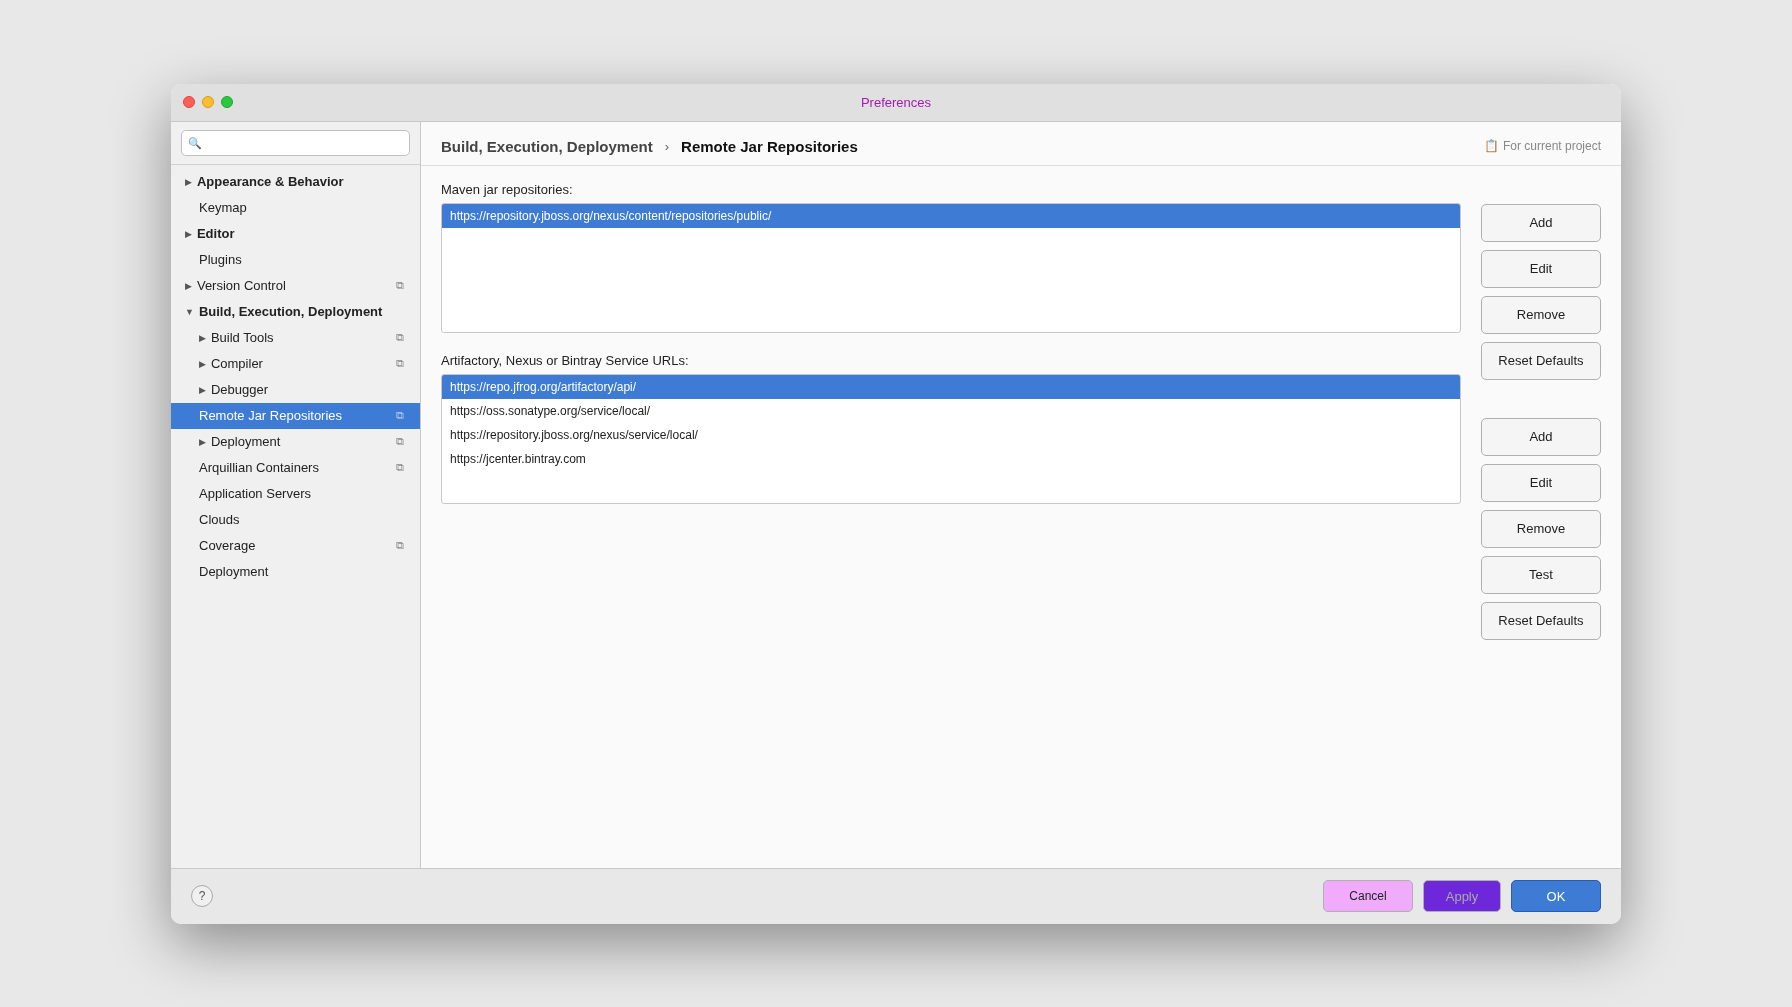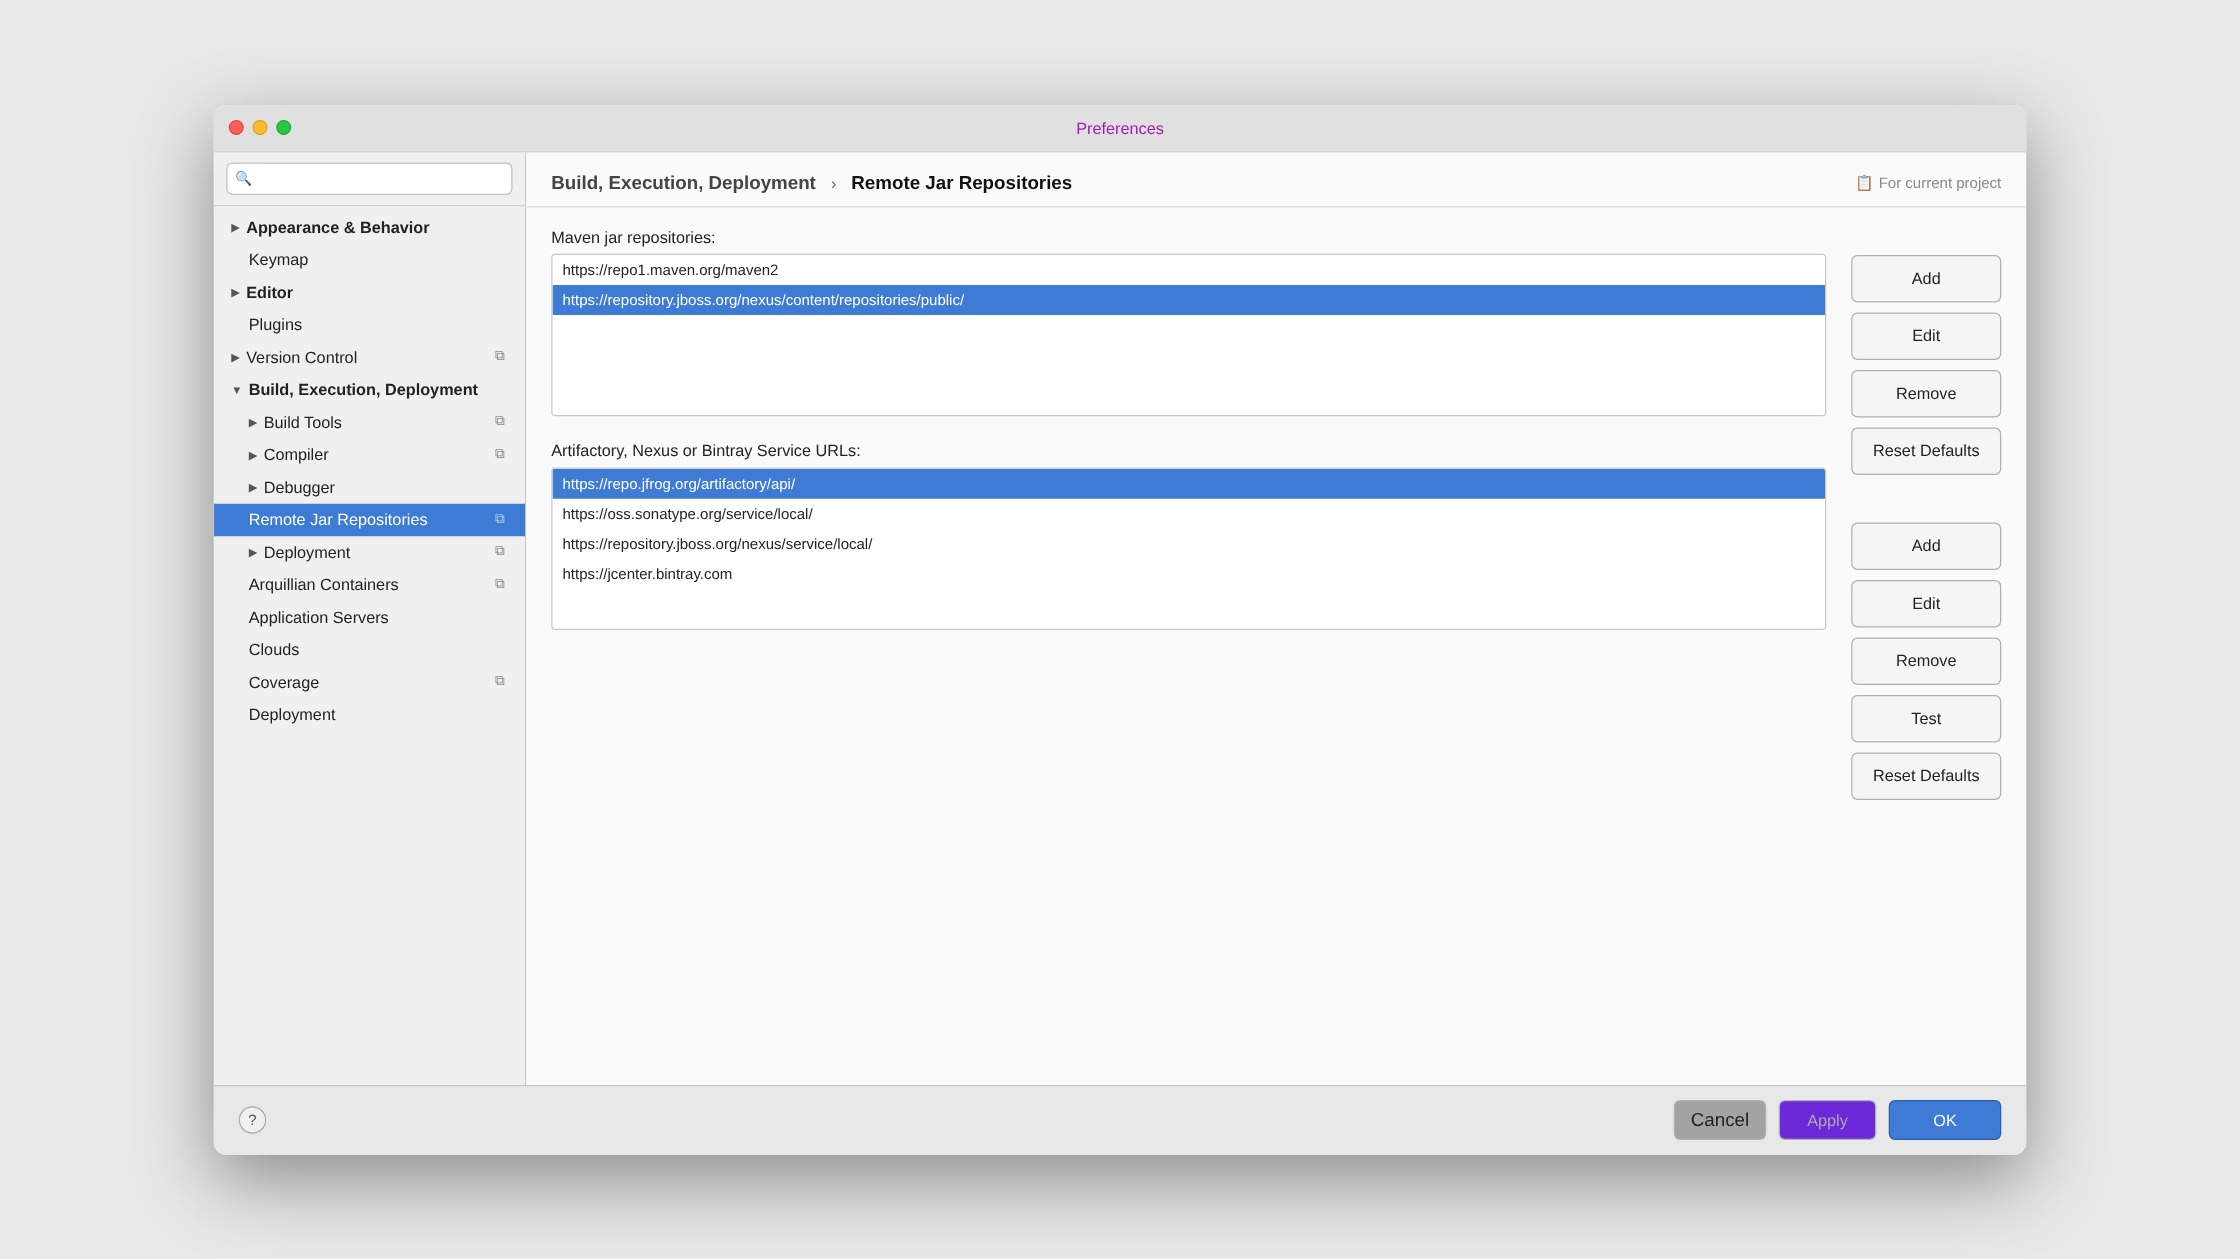--- a/index.html
+++ b/index.html
@@ -255,26 +255,26 @@
       font-size: 12px;
       color: #555;
       cursor: pointer;
     }
     .bottom-actions {
       margin-left: auto;
       display: flex;
       gap: 10px;
     }
     .btn-cancel {
-      width: 74px;
+      width: 90px;
       height: 32px;
       border: 1px solid #b0b0b0;
-      background: #a3a3a3;
+      background: #f0abfc;
       border-radius: 5px;
-      font-size: 15px;
+      font-size: 12px;
       color: #222;
       cursor: pointer;
       display: flex;
       align-items: center;
       justify-content: center;
     }
     .btn-apply {
       width: 78px;
       height: 32px;
       border: 1px solid #b0b0b0;
@@ -419,21 +419,20 @@
           <span>For current project</span>
         </span>
       </div>
 
       <div class="main-content">
         <div class="repos-area">
 
           <div class="section">
             <span class="section-label">Maven jar repositories:</span>
             <div class="repo-list">
-              <div class="repo-list-item">https://repo1.maven.org/maven2</div>
               <div class="repo-list-item selected">https://repository.jboss.org/nexus/content/repositories/public/</div>
             </div>
           </div>
 
           <div class="section">
             <span class="section-label">Artifactory, Nexus or Bintray Service URLs:</span>
             <div class="repo-list">
               <div class="repo-list-item selected">https://repo.jfrog.org/artifactory/api/</div>
               <div class="repo-list-item">https://oss.sonatype.org/service/local/</div>
               <div class="repo-list-item">https://repository.jboss.org/nexus/service/local/</div>

